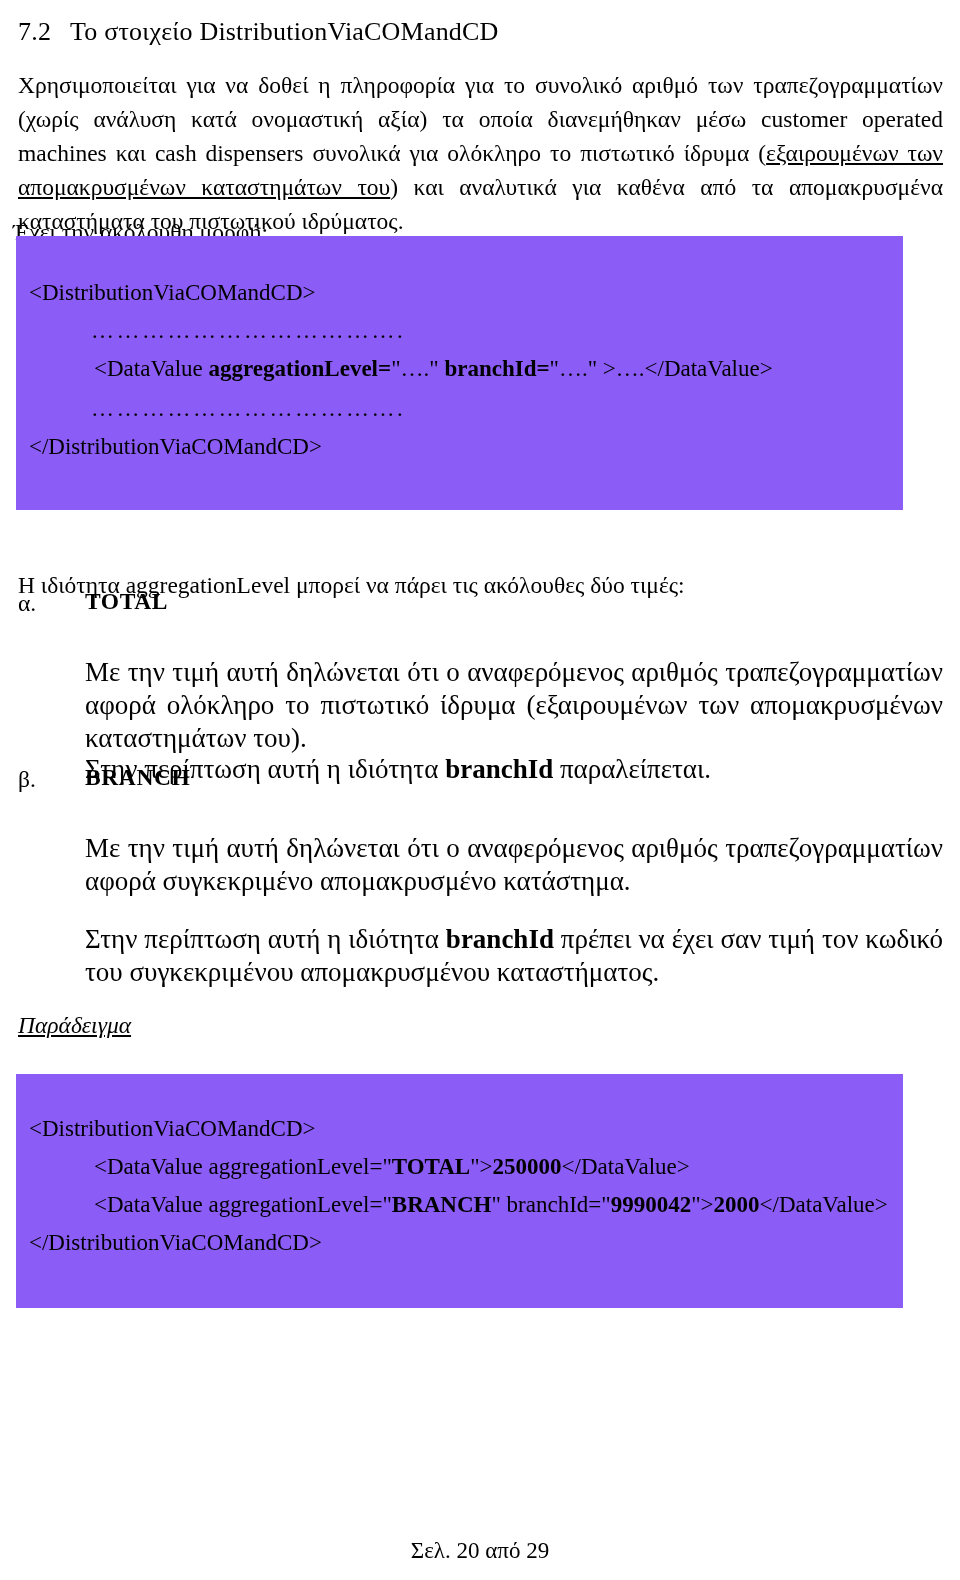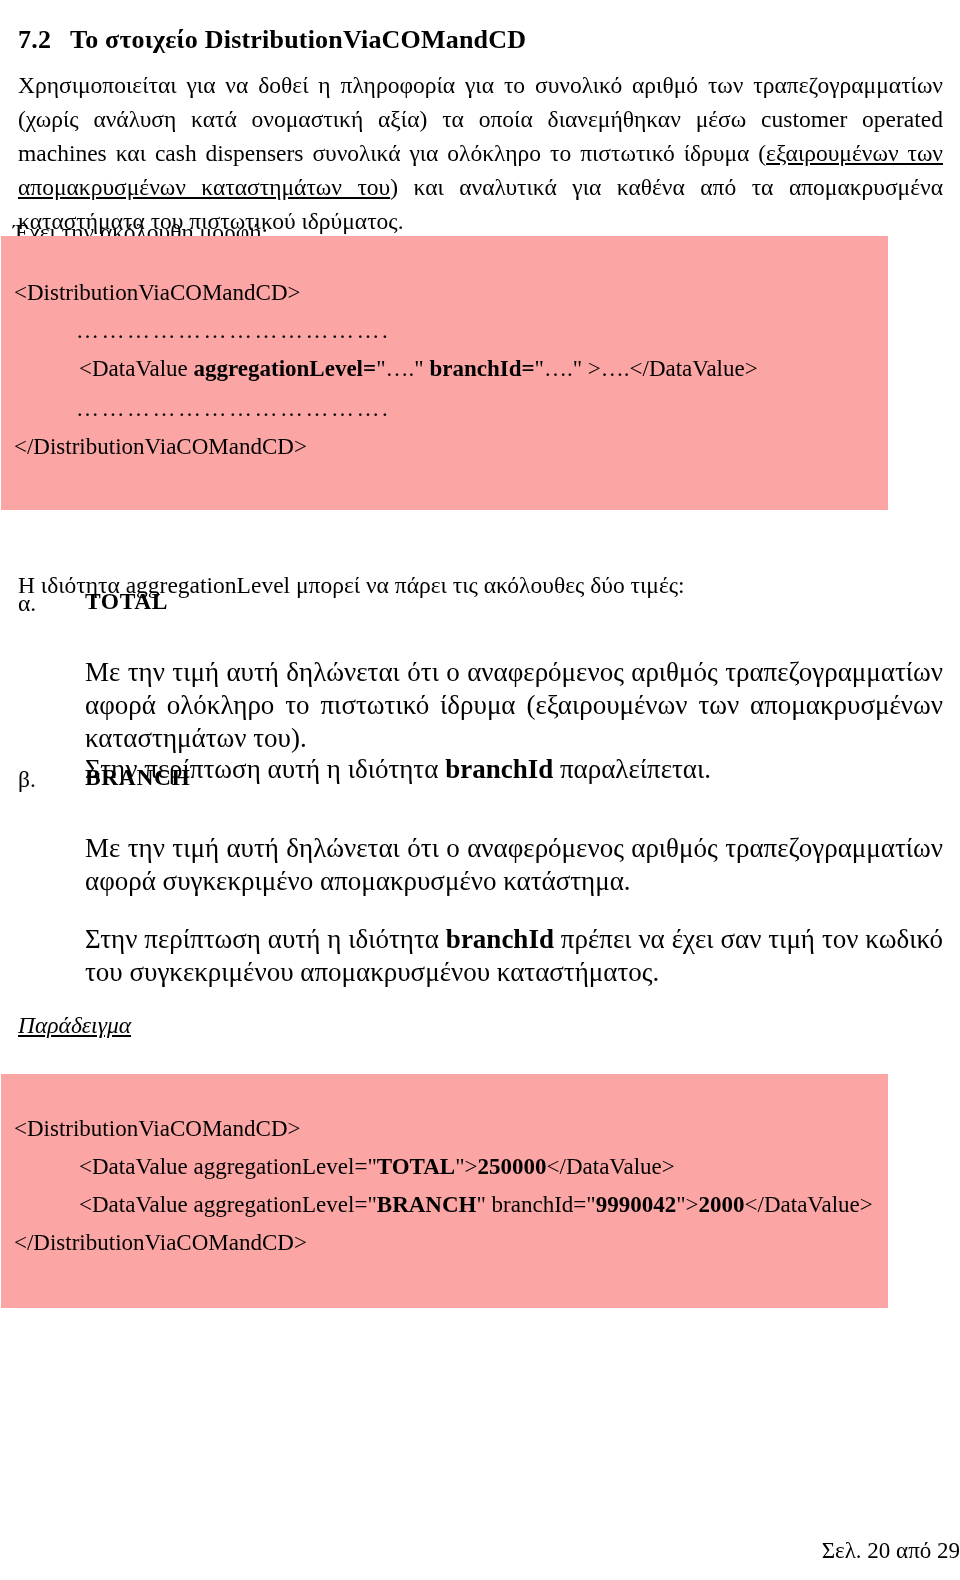--- a/index.html
+++ b/index.html
@@ -21,24 +21,24 @@
     position: relative;
     width: 960px;
     height: 1580px;
     box-sizing: border-box;
   }
 
   
   .heading {
     position: absolute;
     left: 18px;
-    top: 8px;
+    top: 0;
     width: 900px;
     font-size: 26px;
-    font-weight: bold;
+    font-weight: normal;
     letter-spacing: 0.2px;
     white-space: nowrap;
   }
   .heading .num {
     display: inline-block;
     min-width: 52px;
   }
 
   
   .intro {
@@ -60,23 +60,23 @@
     left: 13px;
     top: 192px;
     font-size: 23.5px;
     line-height: 32px;
     white-space: nowrap;
   }
 
   
   .code-block {
     position: absolute;
-    left: 1px;
+    left: 16px;
     width: 887px;
-    background: #fca5a5;
+    background: #8b5cf6;
     font-size: 23px;
     line-height: 30px;
   }
   #code-block-syntax { top: 236px; height: 274px; }
   #code-block-example { top: 1074px; height: 234px; }
 
   .code-line {
     position: absolute;
     white-space: nowrap;
     font-family: "Liberation Serif", "DejaVu Serif", serif;
@@ -149,21 +149,21 @@
     white-space: nowrap;
     font-style: italic;
   }
 
   
   .footer {
     position: absolute;
     left: 0;
     top: 1538px;
     width: 960px;
-    text-align: right;
+    text-align: center;
     font-size: 23px;
     white-space: nowrap;
   }
 </style>
 </head>
 <body>
 
 <div class="page">
 
   <h1 class="heading">

